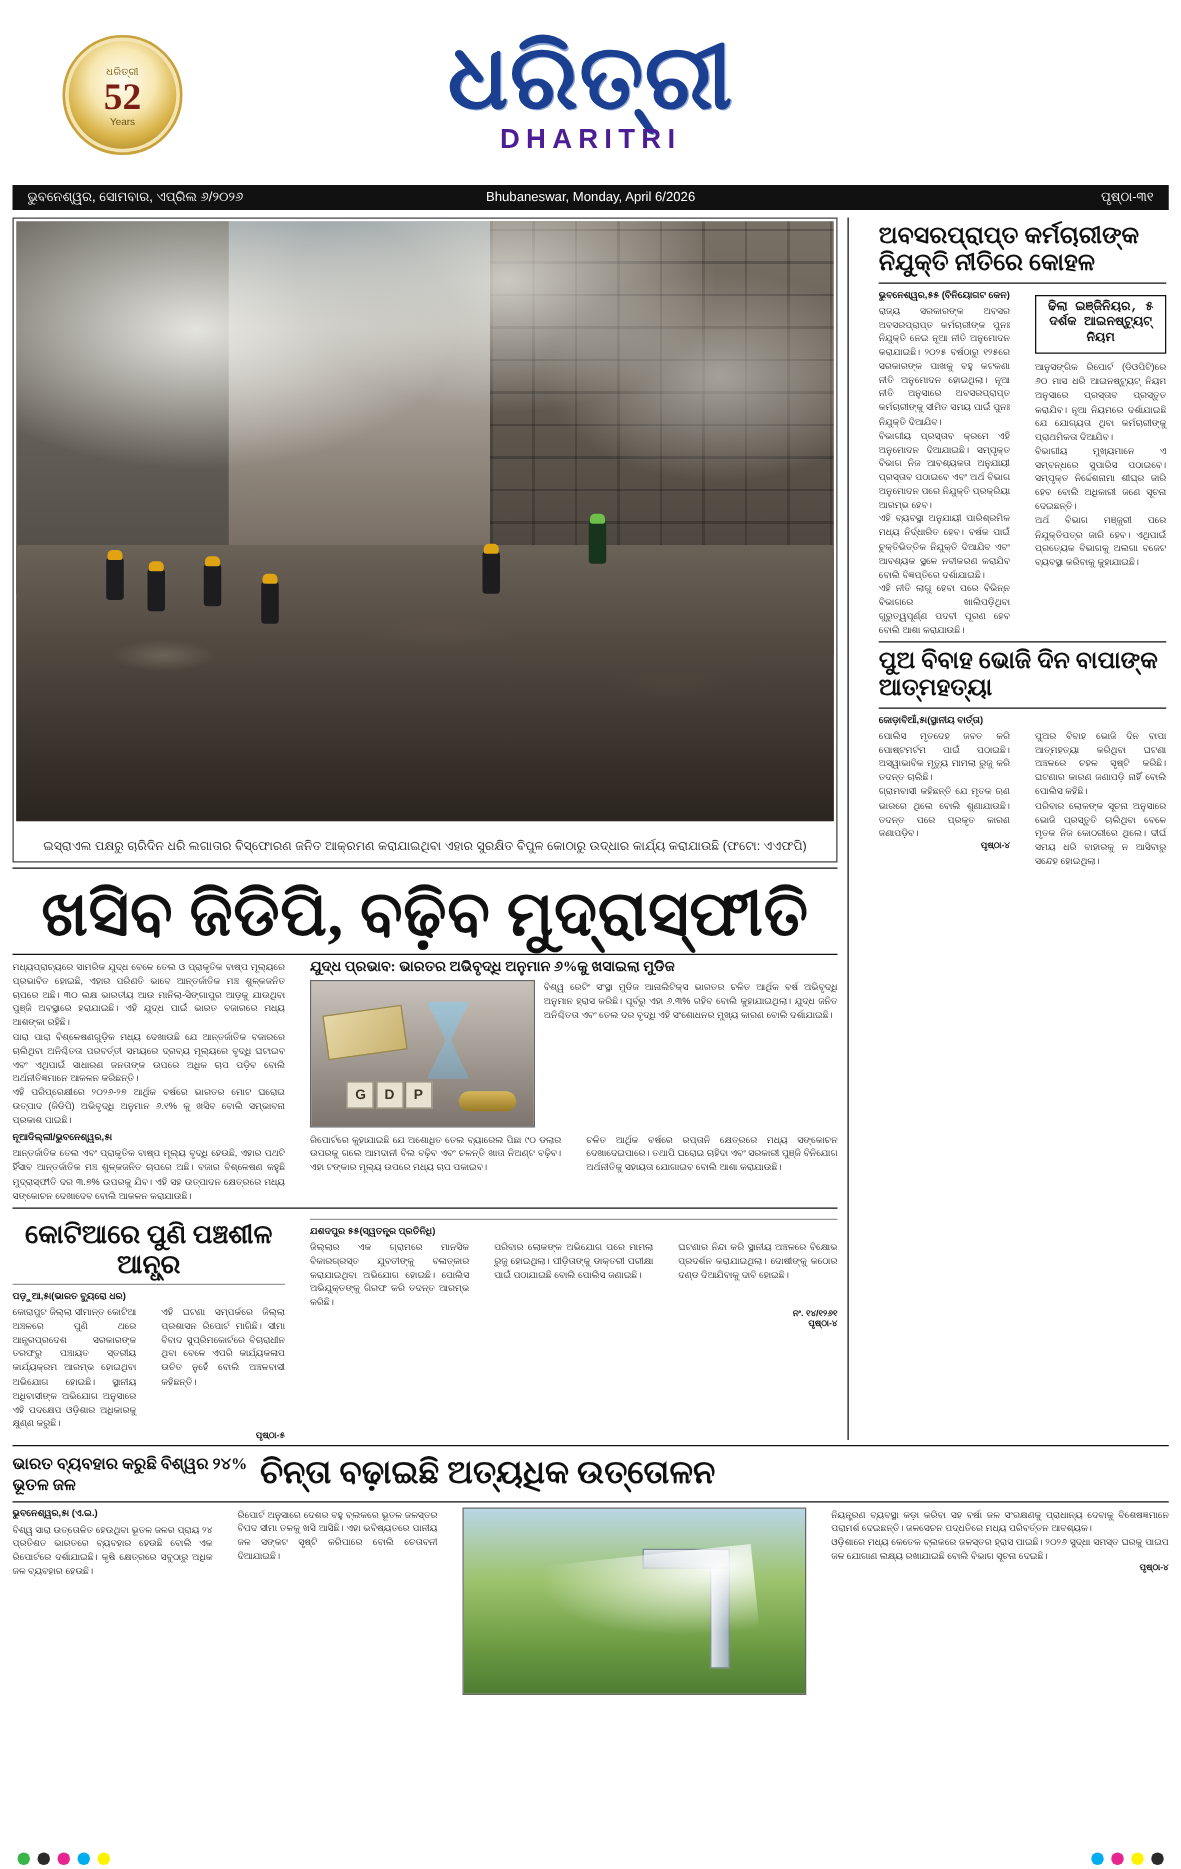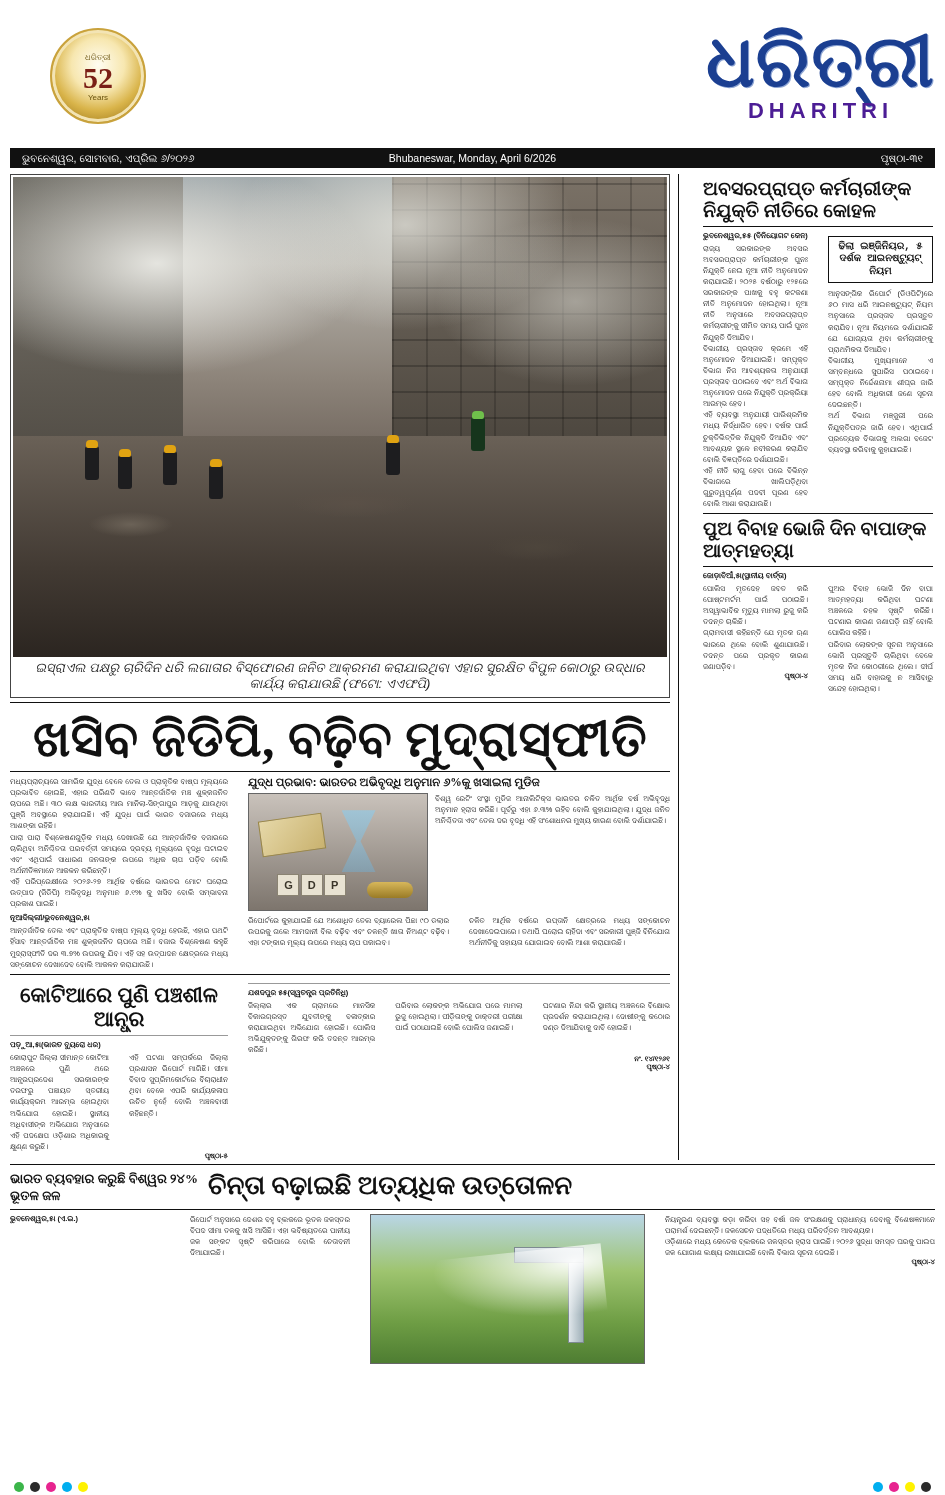--- a/index.html
+++ b/index.html
@@ -21,21 +21,21 @@
     padding: 6px 10px 0 10px;
     position: relative;
   }
 
   
   .masthead {
     position: relative;
     height: 140px;
     display: flex;
     align-items: center;
-    justify-content: flex-end;
+    justify-content: center;
   }
   .anniv {
     position: absolute;
     left: 36px;
     top: 18px;
     width: 104px;
     height: 104px;
     display: flex;
     align-items: center;
     justify-content: center;
@@ -149,26 +149,25 @@
     background: #e0a312;
   }
   .lead-photo .w1 { left: 11%; top: 56%; }
   .lead-photo .w2 { left: 16%; top: 58%; }
   .lead-photo .w3 { left: 23%; top: 57%; }
   .lead-photo .w4 { left: 30%; top: 60%; }
   .lead-photo .w5 { left: 57%; top: 55%; }
   .lead-photo .w6 { left: 70%; top: 50%; background:#16351c; }
   .lead-photo .w6::after { background:#6fbf4b; }
   .photo-caption {
-    font-size: 13px;
+    font-size: 10px;
     text-align: center;
-    padding: 3px 4px 2px;
+    padding: 15px 4px 2px;
     line-height: 1.25;
     color: #222;
-    font-style: italic;
   }
 
   
   .mega-head {
     font-family: "Liberation Serif", serif;
     font-size: 50px;
     font-weight: bold;
     text-align: center;
     letter-spacing: .5px;
     margin: 10px 0 6px;
@@ -470,20 +469,21 @@
   <div class="rule"></div>
   <div class="water-head-band">
     <div class="water-kicker">ଭାରତ ବ୍ୟବହାର କରୁଛି ବିଶ୍ୱର ୨୪% ଭୂତଳ ଜଳ</div>
     <div class="water-main-head">ଚିନ୍ତା ବଢ଼ାଇଛି ଅତ୍ୟଧିକ ଉତ୍ତୋଳନ</div>
   </div>
   <div class="rule"></div>
 
   <div class="cols">
     <div class="col" style="flex:0 0 160px">
       <div class="byline">ଭୁବନେଶ୍ୱର,୫ା (ଏ.ଇ.)</div>
+      <div class="body-text">ବିଶ୍ୱ ସାରା ଉତ୍ତୋଳିତ ହେଉଥିବା ଭୂତଳ ଜଳର ପ୍ରାୟ ୨୪ ପ୍ରତିଶତ ଭାରତରେ ବ୍ୟବହାର ହେଉଛି ବୋଲି ଏକ ରିପୋର୍ଟରେ ଦର୍ଶାଯାଇଛି। କୃଷି କ୍ଷେତ୍ରରେ ସବୁଠାରୁ ଅଧିକ ଜଳ ବ୍ୟବହାର ହେଉଛି।</div>
     </div>
     <div class="col" style="flex:0 0 160px">
       <div class="body-text">ରିପୋର୍ଟ ଅନୁସାରେ ଦେଶର ବହୁ ବ୍ଲକରେ ଭୂତଳ ଜଳସ୍ତର ବିପଦ ସୀମା ତଳକୁ ଖସି ଆସିଛି। ଏହା ଭବିଷ୍ୟତରେ ପାନୀୟ ଜଳ ସଙ୍କଟ ସୃଷ୍ଟି କରିପାରେ ବୋଲି ଚେତାବନୀ ଦିଆଯାଇଛି।</div>
     </div>
     <div class="col" style="flex:0 0 275px">
       <div class="water-photo">
         <div class="pipe"></div>
         <div class="pipe2"></div>
         <div class="spray"></div>
       </div>

